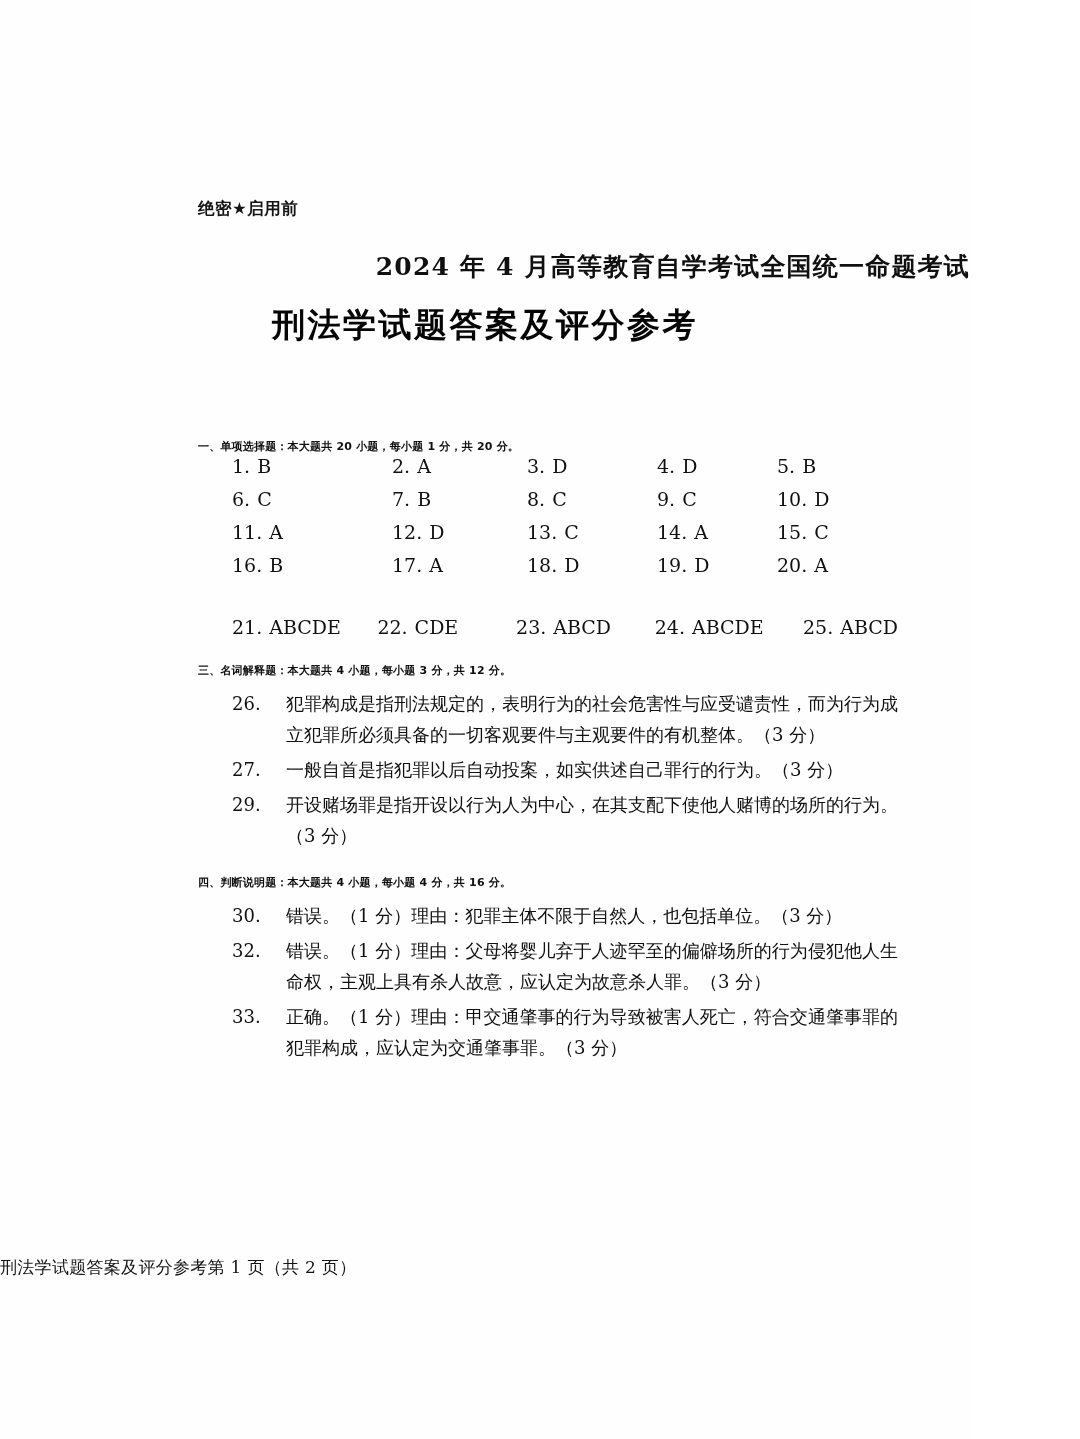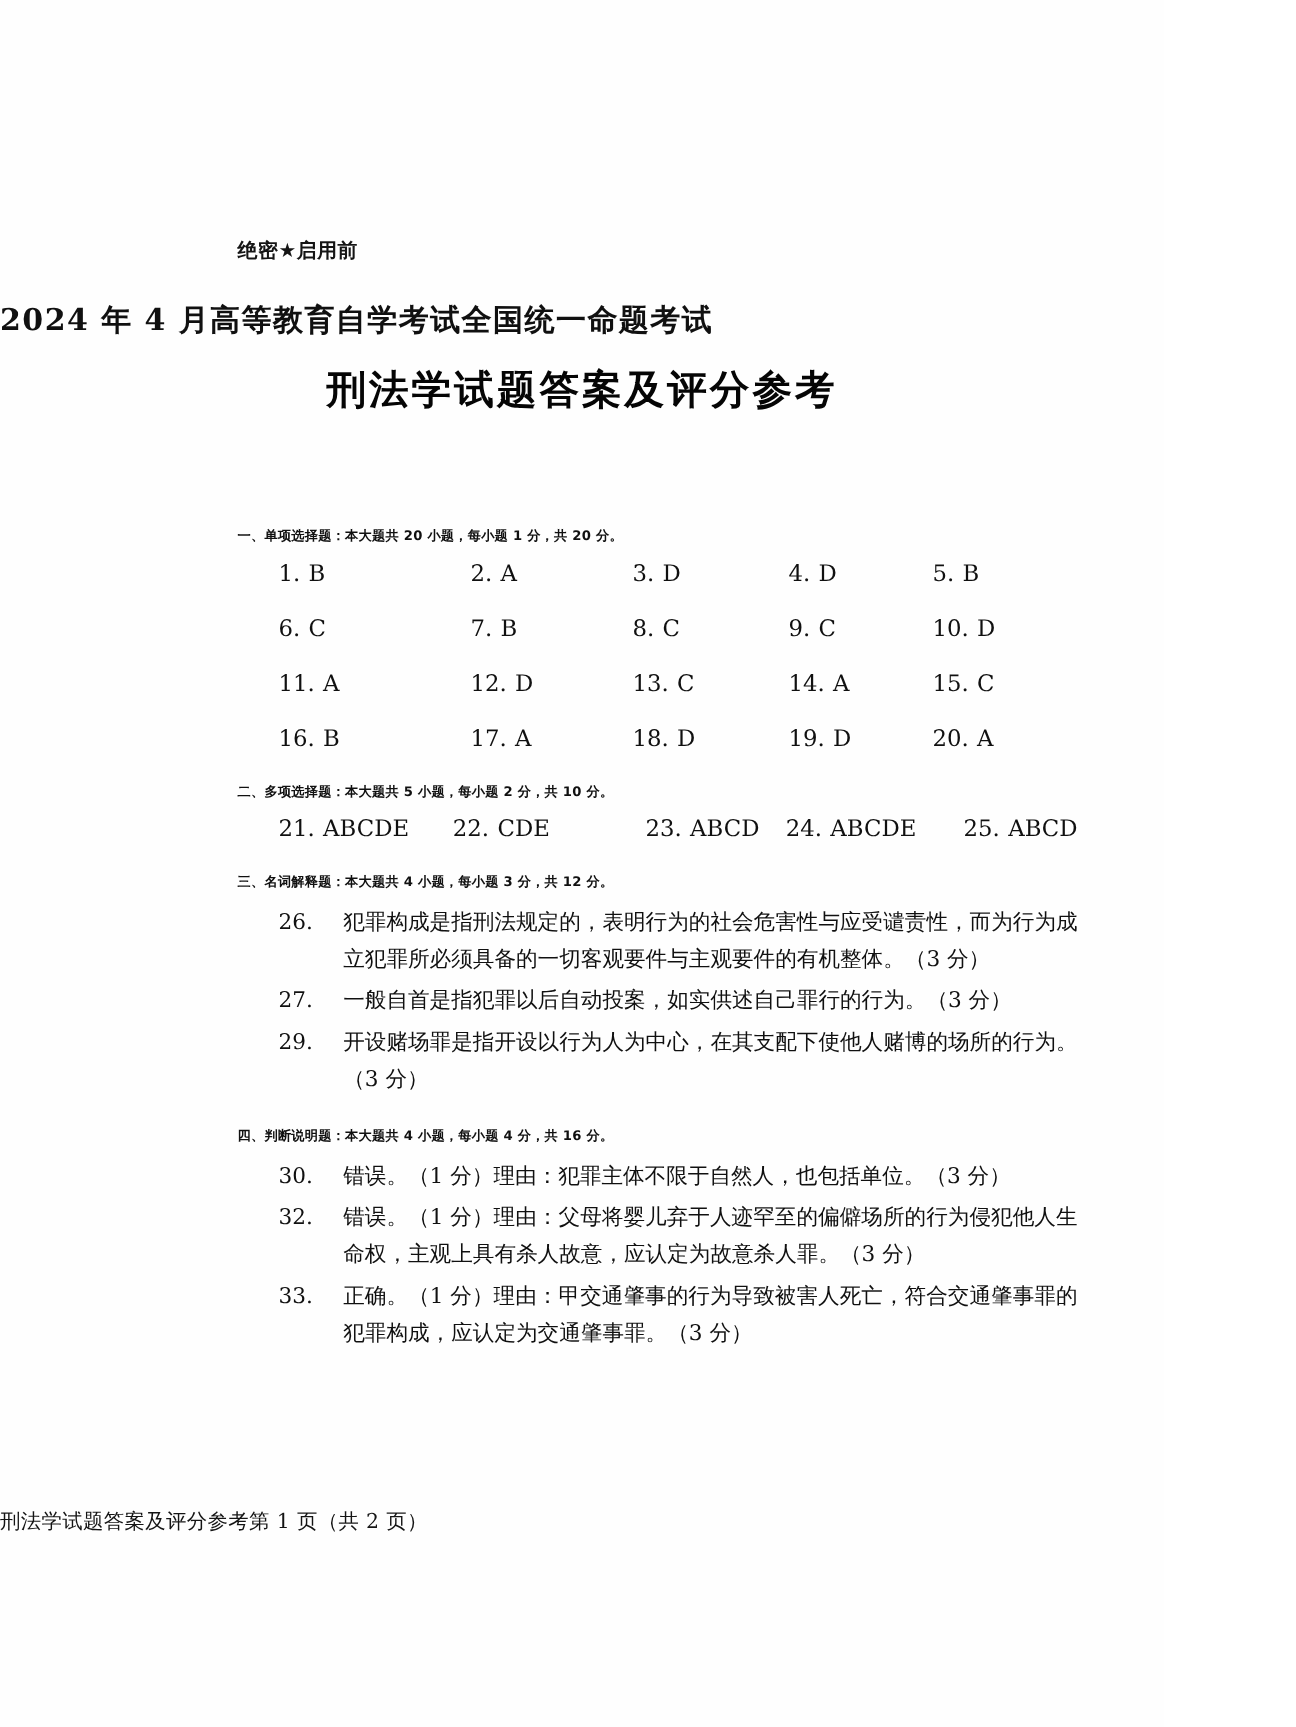--- a/index.html
+++ b/index.html
@@ -36,21 +36,21 @@
     letter-spacing: 0.5px;
     color: #151515;
     white-space: nowrap;
   }
 
   
   .title-main {
     position: absolute;
     left: 0; right: 0;
     top: 250px;
-    text-align: left;
+    text-align: right;
     font-family: "DejaVu Serif", "Liberation Serif", serif;
     font-size: 25px;
     font-weight: 700;
     letter-spacing: 1.2px;
     color: #101010;
   }
   .title-sub {
     position: absolute;
     left: 0; right: 0;
     top: 303px;
@@ -84,45 +84,45 @@
     font-weight: 700;
     font-family: "DejaVu Sans", "Liberation Sans", sans-serif;
     color: #101010;
     letter-spacing: 0.2px;
     white-space: nowrap;
     line-height: 1.2;
   }
 
   
   .answer-grid {
-    margin-top: 14px;
+    margin-top: 2px;
     display: grid;
     grid-template-columns: 160px 135px 130px 120px 115px;
-    row-gap: 24px;
+    row-gap: 11px;
     padding-left: 34px;
   }
   .answer-cell {
     font-family: "DejaVu Serif", "Liberation Serif", serif;
     font-size: 19px;
     color: #101010;
     white-space: nowrap;
   }
   .answer-cell .num { letter-spacing: 0px; }
   .answer-cell .val { margin-left: 7px; }
 
   
   .answer-row {
     margin-top: 14px;
     padding-left: 34px;
     display: flex;
   }
   .answer-row .answer-cell { white-space: nowrap; }
   .answer-row .answer-cell:nth-child(1) { width: 152px; }
   .answer-row .answer-cell:nth-child(2) { width: 145px; }
-  .answer-row .answer-cell:nth-child(3) { width: 145px; text-align: center; }
+  .answer-row .answer-cell:nth-child(3) { width: 145px; }
   .answer-row .answer-cell:nth-child(4) { width: 155px; }
 
   
   .qa-list { padding-left: 34px; margin-top: 12px; }
   .qa-item {
     display: flex;
     font-size: 18px;
     line-height: 1.72;
     color: #101010;
     margin-bottom: 4px;
@@ -190,21 +190,20 @@
 
       <div class="answer-cell"><span class="num">16.</span><span class="val">B</span></div>
       <div class="answer-cell"><span class="num">17.</span><span class="val">A</span></div>
       <div class="answer-cell"><span class="num">18.</span><span class="val">D</span></div>
       <div class="answer-cell"><span class="num">19.</span><span class="val">D</span></div>
       <div class="answer-cell"><span class="num">20.</span><span class="val">A</span></div>
     </div>
 
     <div class="gap-md"></div>
 
-    <div class="section-heading">二、多项选择题：本大题共 5 小题，每小题 2 分，共 10 分。</div>
 
     <div class="answer-row">
       <div class="answer-cell"><span class="num">21.</span><span class="val">ABCDE</span></div>
       <div class="answer-cell"><span class="num">22.</span><span class="val">CDE</span></div>
       <div class="answer-cell"><span class="num">23.</span><span class="val">ABCD</span></div>
       <div class="answer-cell"><span class="num">24.</span><span class="val">ABCDE</span></div>
       <div class="answer-cell"><span class="num">25.</span><span class="val">ABCD</span></div>
     </div>
 
     <div class="gap-md"></div>

